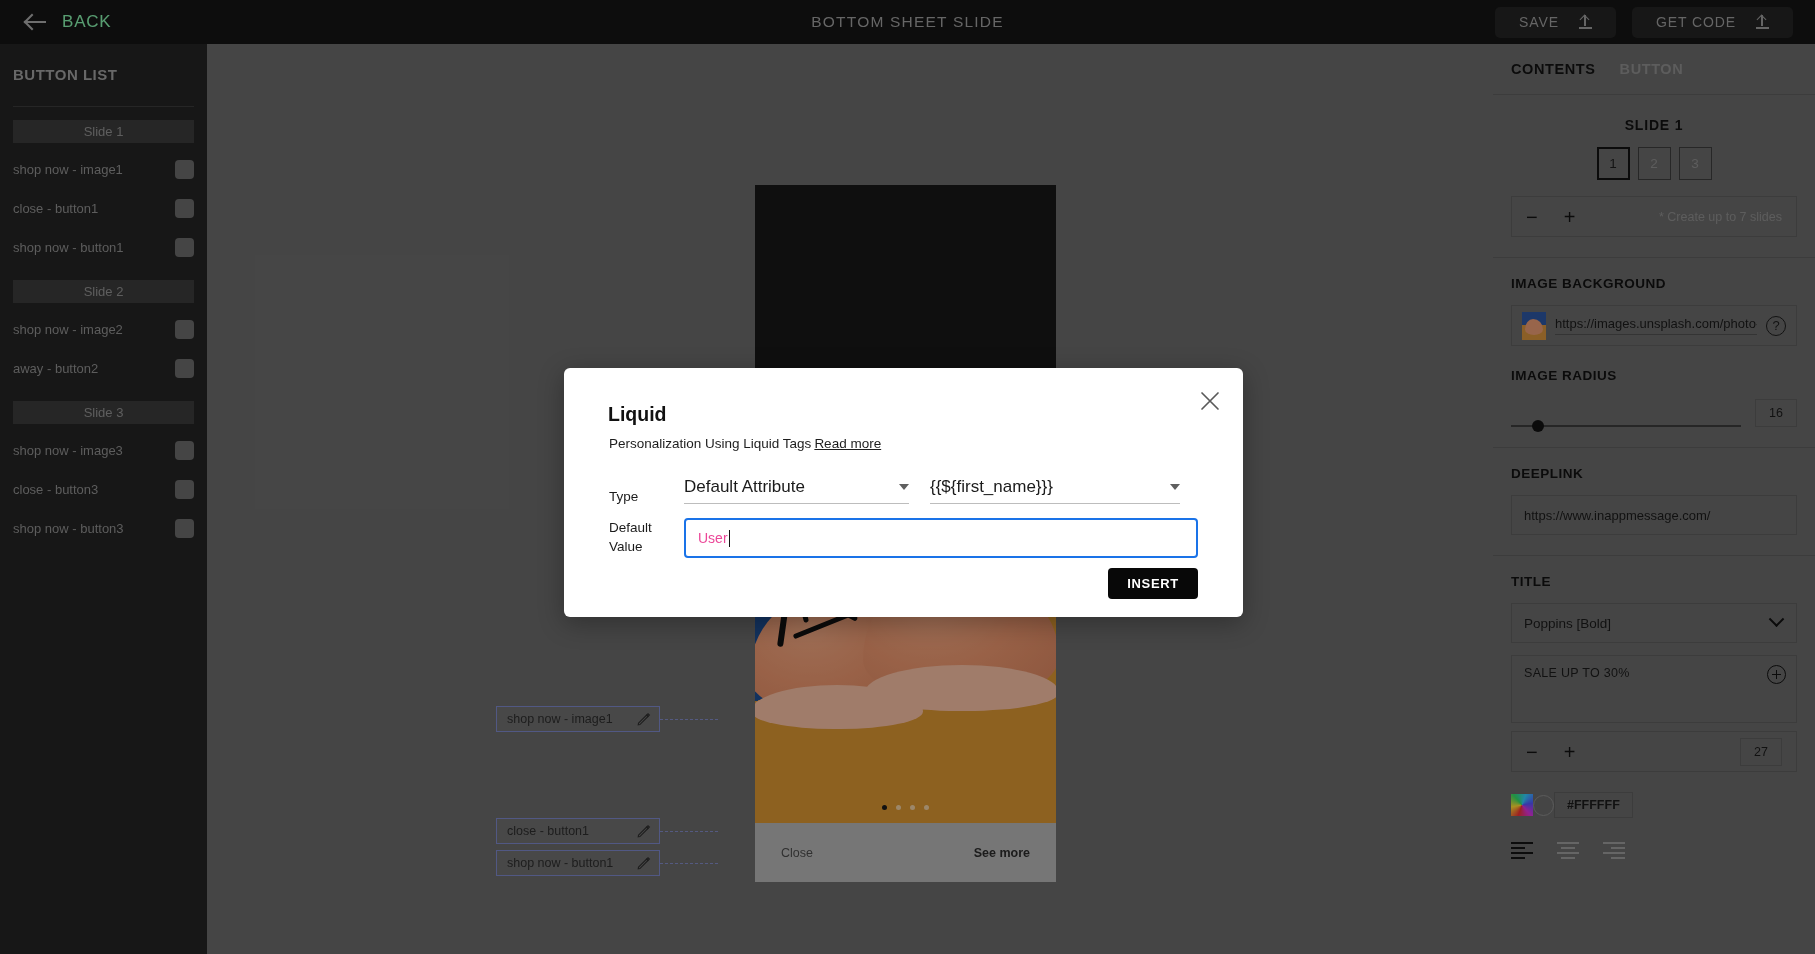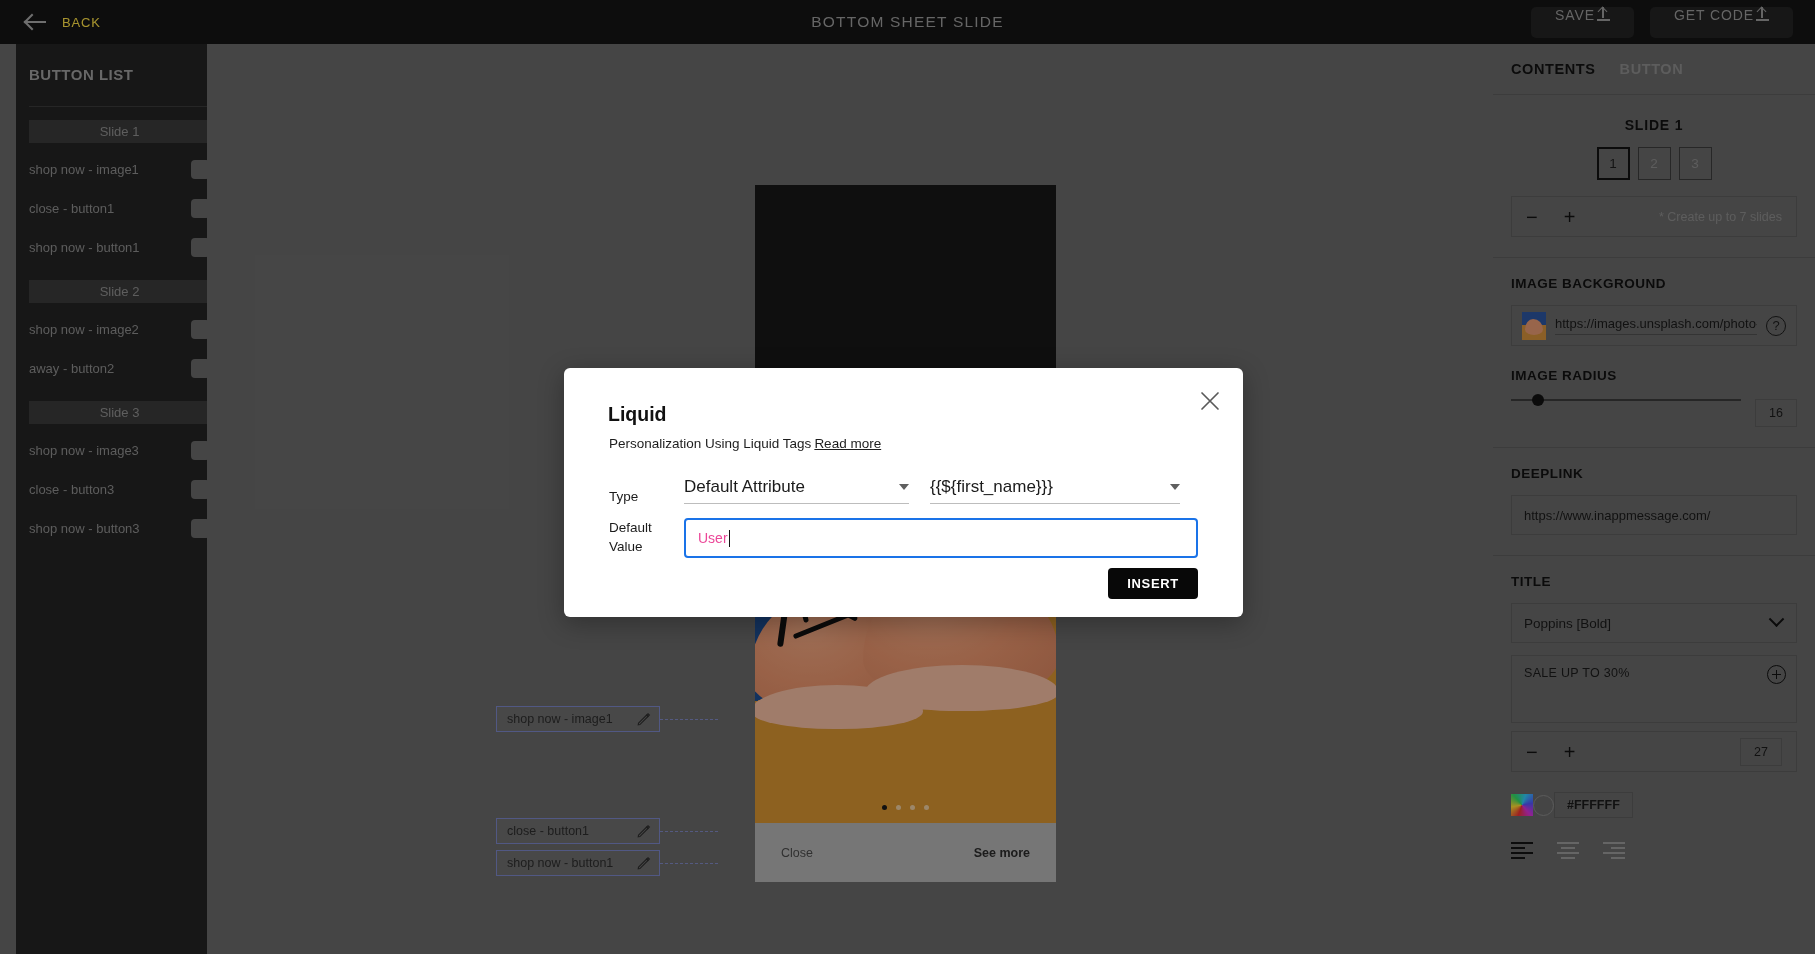--- a/index.html
+++ b/index.html
@@ -25,51 +25,51 @@
   .back-arrow::before {
     content: ""; position: absolute; left: 0; top: 8px;
     width: 20px; height: 2px; background: #a8a8a8;
   }
   .back-arrow::after {
     content: ""; position: absolute; left: 0px; top: 3px;
     width: 10px; height: 10px;
     border-left: 2px solid #a8a8a8; border-bottom: 2px solid #a8a8a8;
     transform: rotate(45deg);
   }
-  .back-label { color: #fde047; font-size: 13px; letter-spacing: 0.8px; }
+  .back-label { color: #86efac; font-size: 17px; letter-spacing: 0.8px; }
   .topbar-title {
     position: absolute; left: 0; right: 0; text-align: center;
     color: #9b9b9b; font-size: 15.5px; letter-spacing: 1.2px;
   }
   .topbar-actions {
     position: absolute; right: 22px; display: flex; gap: 16px; align-items: center;
   }
   .tb-btn {
     background: #232323; border-radius: 5px;
     height: 31px; padding: 0 24px;
-    display: flex; gap: 2px;
+    display: flex; align-items: center; gap: 20px;
     color: #9a9a9a; font-size: 14px; letter-spacing: 0.9px;
     cursor: pointer;
   }
   .upload-ic { width: 13px; height: 14px; position: relative; display:inline-block;}
   .upload-ic::before {
     content:""; position:absolute; left:5px; top:0; width:1.6px; height:11px; background:#9a9a9a;
   }
   .upload-ic::after {
     content:""; position:absolute; left:0; bottom:0; width:13px; height:1.6px; background:#9a9a9a;
   }
   .upload-ic i {
     position:absolute; left:1.6px; top:1px; width:7px; height:7px;
     border-left:1.6px solid #9a9a9a; border-top:1.6px solid #9a9a9a;
     transform: rotate(45deg);
   }
 
   
   .sidebar {
-    position: absolute; top: 44px; left: 16px; width: 207px; height: 910px;
+    position: absolute; top: 44px; left: 0; width: 207px; height: 910px;
     background: #232323;
   }
   .sidebar-title {
     color: #9e9e9e; font-size: 15px; font-weight: bold;
     letter-spacing: 0.5px; margin: 22px 0 0 13px;
   }
   .sidebar-divider {
     height: 1px; background: #3a3a3a; margin: 23px 13px 0 13px;
   }
   .slide-head {
@@ -231,21 +231,21 @@
   .url-text {
     flex: 1; border-bottom: 1px solid #4f4f4f; padding-bottom: 3px;
     color: #1a1a1a; font-size: 13px; white-space: nowrap; overflow: hidden;
     cursor: text;
   }
   .help-ic {
     width: 20px; height: 20px; border-radius: 50%; border: 1.6px solid #1c1c1c;
     color: #1c1c1c; font-size: 13px; display: flex; align-items: center;
     justify-content: center; flex: 0 0 auto; cursor: pointer;
   }
-  .slider-row { display: flex; align-items: flex-start; gap: 14px; margin-top: 16px; }
+  .slider-row { display: flex; align-items: flex-end; gap: 14px; margin-top: 16px; }
   .slider-track {
     flex: 1; height: 2px; background: #3a3a3a; position: relative;
   }
   .slider-thumb {
     position: absolute; left: 9%; top: -5px; width: 12px; height: 12px;
     border-radius: 50%; background: #111; cursor: pointer;
   }
   .numbox {
     width: 42px; height: 28px; border: 1px solid #5c5c5c;
     display: flex; align-items: center; justify-content: center;

